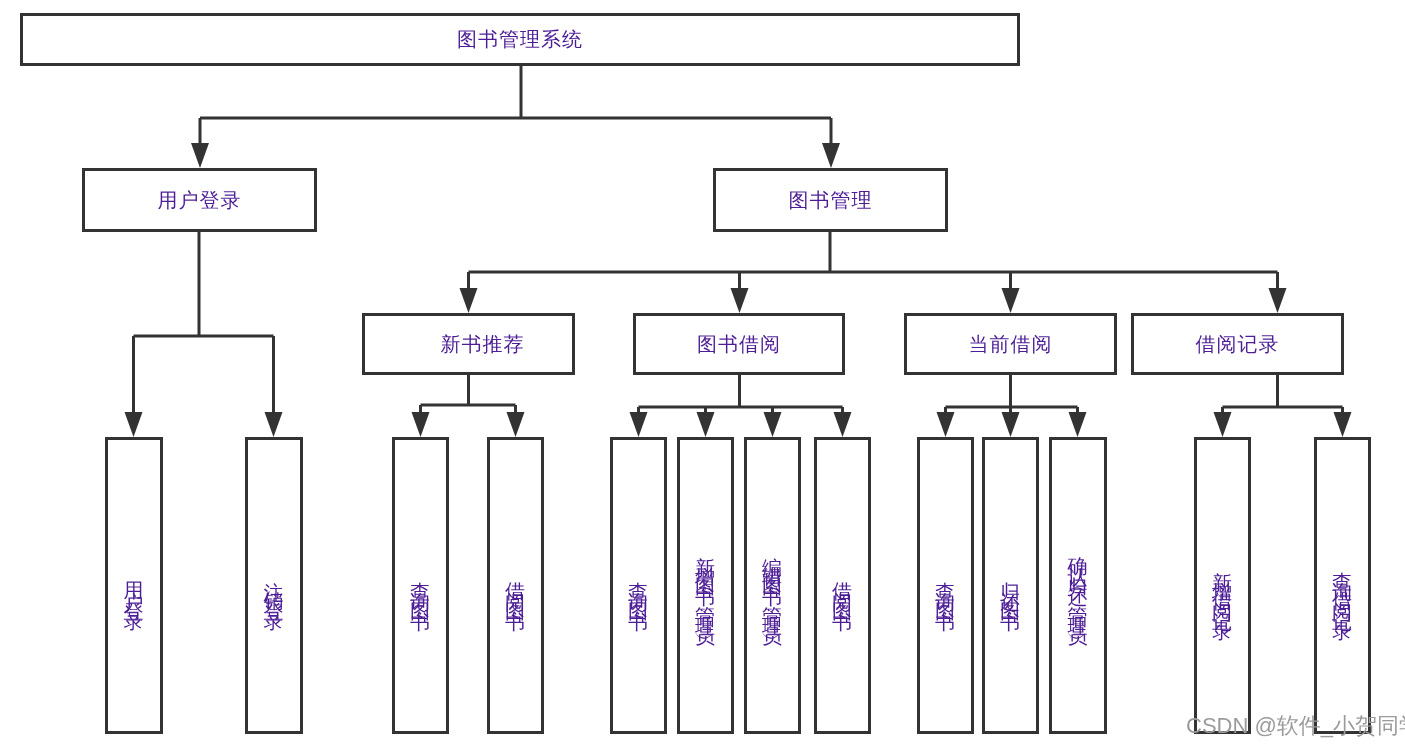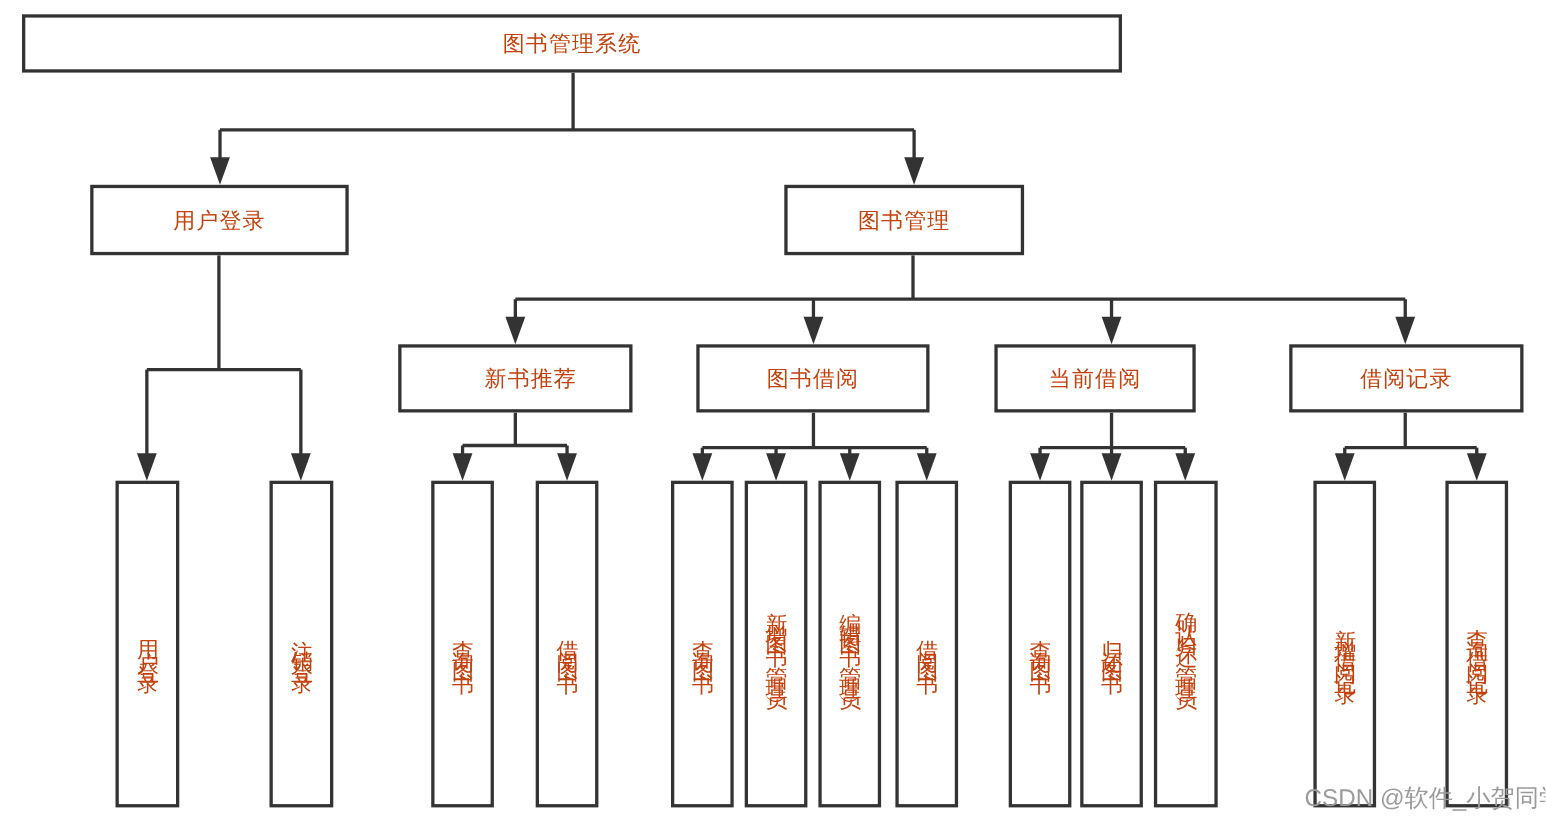--- a/index.html
+++ b/index.html
@@ -24,21 +24,21 @@
     z-index: 1;
   }
   .node {
     position: absolute;
     box-sizing: border-box;
     border: 3px solid #333333;
     background: #ffffff;
     display: flex;
     align-items: center;
     justify-content: center;
-    color: #c2410c;
+    color: #4c1d95;
     z-index: 2;
   }
   .h-node span {
     font-size: 20px;
     letter-spacing: 1px;
     white-space: nowrap;
   }
   .v-node span {
     writing-mode: vertical-rl;
     text-orientation: mixed;
@@ -131,34 +131,34 @@
     </g>
   </svg>
 
   <div class="node h-node" style="left:20px; top:13px; width:1000px; height:53px;">
     <span>图书管理系统</span>
   </div>
 
   <div class="node h-node" style="left:82px; top:168px; width:235px; height:64px;">
     <span>用户登录</span>
   </div>
-  <div class="node h-node" style="left:713px; top:168px; width:218px; height:64px;">
+  <div class="node h-node" style="left:713px; top:168px; width:235px; height:64px;">
     <span>图书管理</span>
   </div>
 
   <div class="node h-node" style="left:362px; top:313px; width:213px; height:62px;padding-left:28px;">
     <span>新书推荐</span>
   </div>
   <div class="node h-node" style="left:633px; top:313px; width:212px; height:62px;">
     <span>图书借阅</span>
   </div>
-  <div class="node h-node" style="left:904px; top:313px; width:183px; height:62px;">
+  <div class="node h-node" style="left:904px; top:313px; width:213px; height:62px;">
     <span>当前借阅</span>
   </div>
-  <div class="node h-node" style="left:1172px; top:313px; width:213px; height:62px;">
+  <div class="node h-node" style="left:1131px; top:313px; width:213px; height:62px;">
     <span>借阅记录</span>
   </div>
 
   <div class="node v-node" style="left:105px; top:437px; width:58px; height:297px;">
     <span>用户登录</span>
   </div>
   <div class="node v-node" style="left:245px; top:437px; width:58px; height:297px;">
     <span>注销登录</span>
   </div>
 

